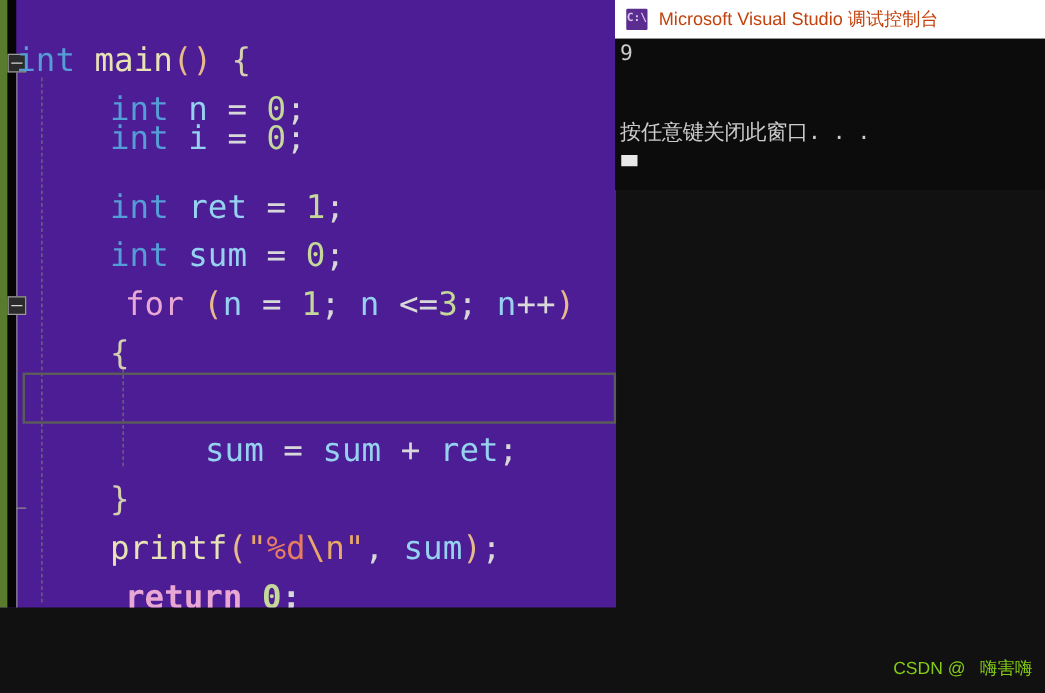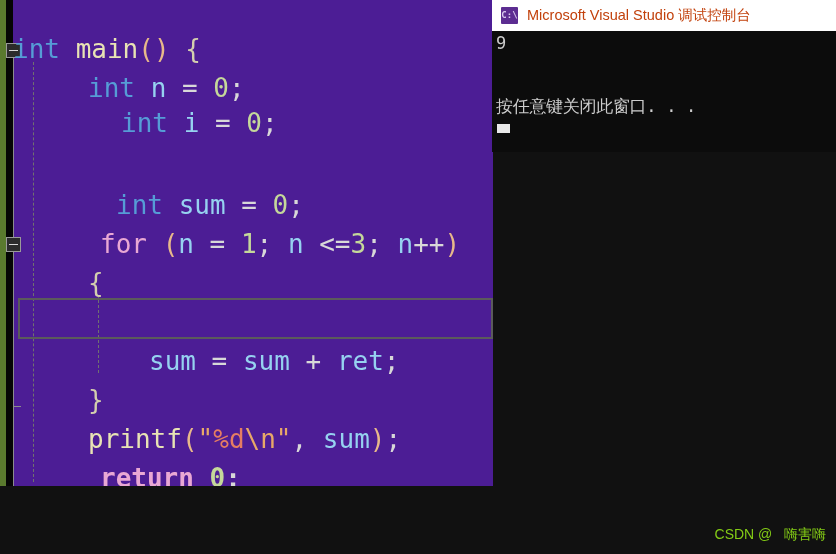--- a/index.html
+++ b/index.html
@@ -237,25 +237,26 @@
     <div class="outline-foot" style="left:13px; top:516px; width:8px;"></div>
 
     <div class="indent-guide" style="left:33px; top:62px; height:420px;"></div>
     <div class="indent-guide" style="left:98px; top:295px; height:78px;"></div>
 
     <div id="current-line" style="top:298px;"></div>
 
     <div id="code">
       <div class="line" style="top:30px;  left:13px;"><span class="kw-type">int</span><span class="punc"> </span><span class="fn">main</span><span class="paren1">(</span><span class="paren1">)</span><span class="punc"> </span><span class="brace">{</span></div>
       <div class="line" style="top:69px;  left:88px;"><span class="kw-type">int</span><span class="punc"> </span><span class="var">n</span><span class="punc"> = </span><span class="num">0</span><span class="punc">;</span></div>
-      <div class="line" style="top:104px; left:88px;margin-left:33px;"><span class="kw-type">int</span><span class="punc"> </span><span class="var">i</span><span class="punc"> = </span><span class="num">0</span><span class="punc">;</span></div>
-      <div class="line" style="top:186px; left:88px;margin-left:28px;"><span class="kw-type">int</span><span class="punc"> </span><span class="var">sum</span><span class="punc"> = </span><span class="num">0</span><span class="punc">;</span></div>
+      <div class="line" style="top:92px; left:88px;"><span class="kw-type">int</span><span class="punc"> </span><span class="var">i</span><span class="punc"> = </span><span class="num">0</span><span class="punc">;</span></div>
+      <div class="line" style="top:147px; left:88px;"><span class="kw-type">int</span><span class="punc"> </span><span class="var">ret</span><span class="punc"> = </span><span class="num">1</span><span class="punc">;</span></div>
+      <div class="line" style="top:186px; left:88px;"><span class="kw-type">int</span><span class="punc"> </span><span class="var">sum</span><span class="punc"> = </span><span class="num">0</span><span class="punc">;</span></div>
       <div class="line" style="top:225px; left:88px;"><span class="kw-ctrl">for</span><span class="punc"> </span><span class="paren1">(</span><span class="var">n</span><span class="punc"> = </span><span class="num">1</span><span class="punc">; </span><span class="var">n</span><span class="punc"> </span><span class="punc">&lt;=</span><span class="num">3</span><span class="punc">; </span><span class="var">n</span><span class="punc">++</span><span class="paren1">)</span></div>
       <div class="line" style="top:264px; left:88px;"><span class="brace">{</span></div>
-      <div class="line" style="top:342px; left:149px;"><span class="var">sum</span><span class="punc"> = </span><span class="var">sum</span><span class="punc"> + </span><span class="var">ret</span><span class="punc">;</span></div>
+      <div class="line" style="top:342px; left:164px;"><span class="var">sum</span><span class="punc"> = </span><span class="var">sum</span><span class="punc"> + </span><span class="var">ret</span><span class="punc">;</span></div>
       <div class="line" style="top:381px; left:88px;"><span class="brace">}</span></div>
       <div class="line" style="top:420px; left:88px;"><span class="fn">printf</span><span class="paren1">(</span><span class="str">"</span><span class="pct">%d</span><span class="esc">\n</span><span class="str">"</span><span class="punc">, </span><span class="var">sum</span><span class="paren1">)</span><span class="punc">;</span></div>
       <div class="line" style="top:459px; left:88px;font-weight:bold;"><span class="kw-ctrl">return</span><span class="punc"> </span><span class="num">0</span><span class="punc">;</span></div>
       <div class="line" style="top:498px; left:13px;"><span class="brace">}</span></div>
     </div>
   </div>
 
   <div id="right-panel"></div>
 
   <div id="console-window">

